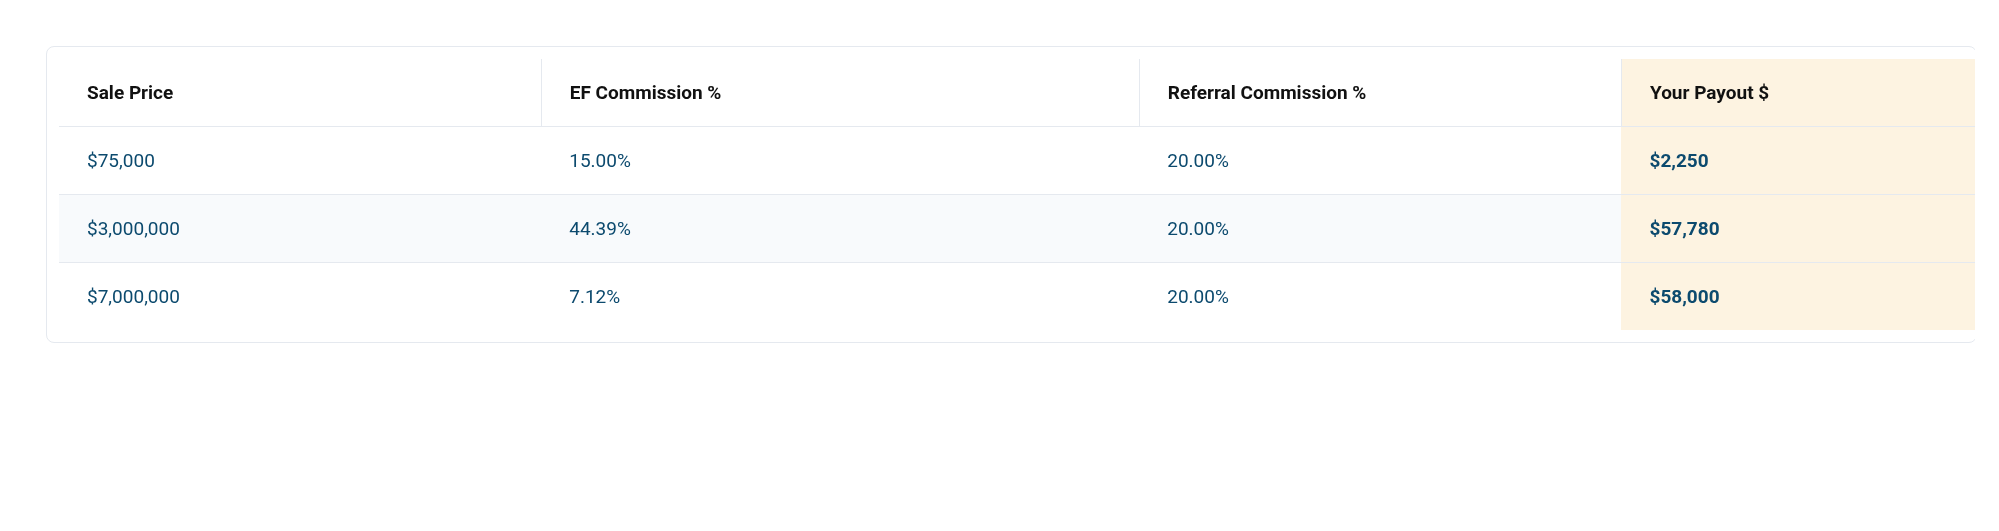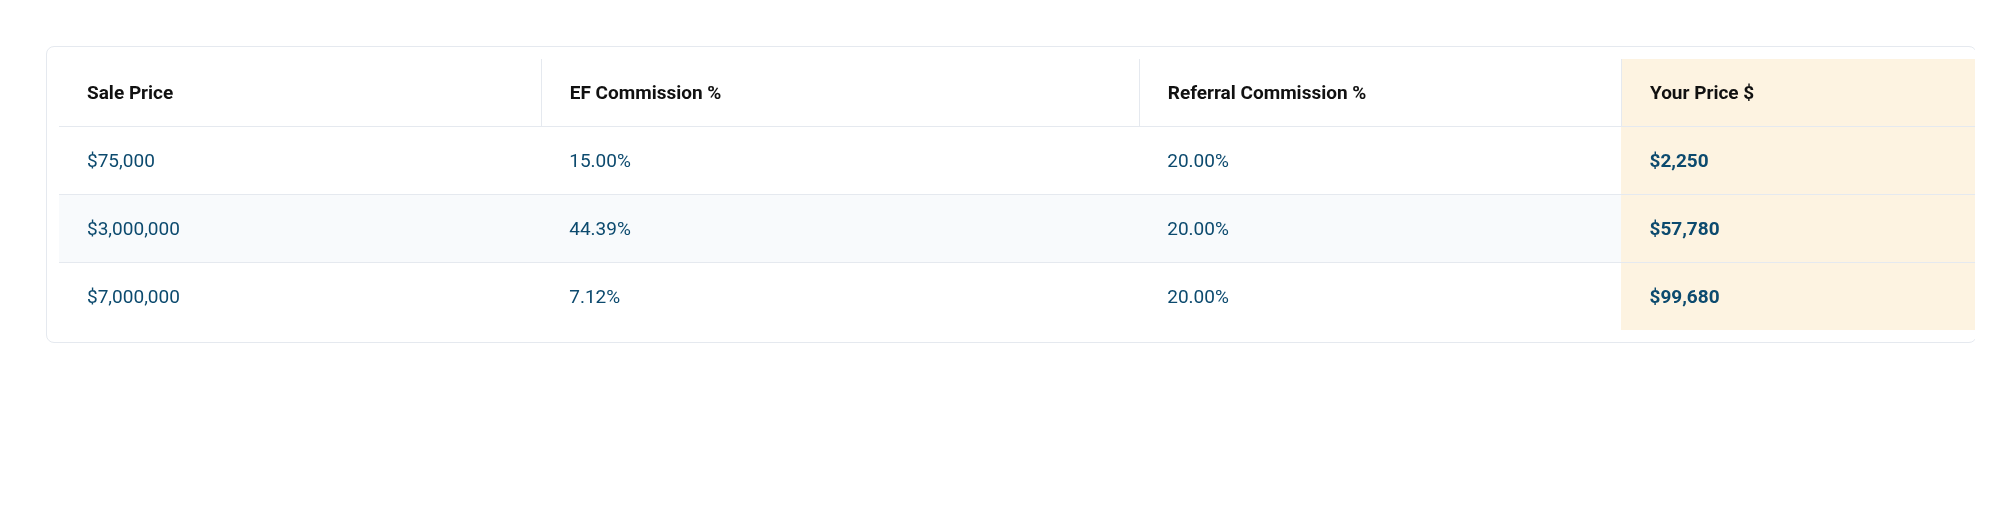--- a/index.html
+++ b/index.html
@@ -80,37 +80,37 @@
       <col class="c1">
         <col class="c2">
         <col class="c3">
         <col class="c4">
     </colgroup>
     <thead>
       <tr>
         <th>Sale Price</th>
         <th>EF Commission %</th>
         <th>Referral Commission %</th>
-        <th class="highlight">Your Price $</th>
+        <th class="highlight">Your Payout $</th>
       </tr>
     </thead>
     <tbody>
       <tr>
         <td>$75,000</td>
         <td>15.00%</td>
         <td>20.00%</td>
         <td class="highlight">$2,250</td>
       </tr>
       <tr>
         <td>$3,000,000</td>
         <td>44.39%</td>
         <td>20.00%</td>
         <td class="highlight">$57,780</td>
       </tr>
       <tr>
         <td>$7,000,000</td>
         <td>7.12%</td>
         <td>20.00%</td>
-        <td class="highlight">$99,680</td>
+        <td class="highlight">$58,000</td>
       </tr>
     </tbody>
   </table>
 </div>
 
 </body></html>

